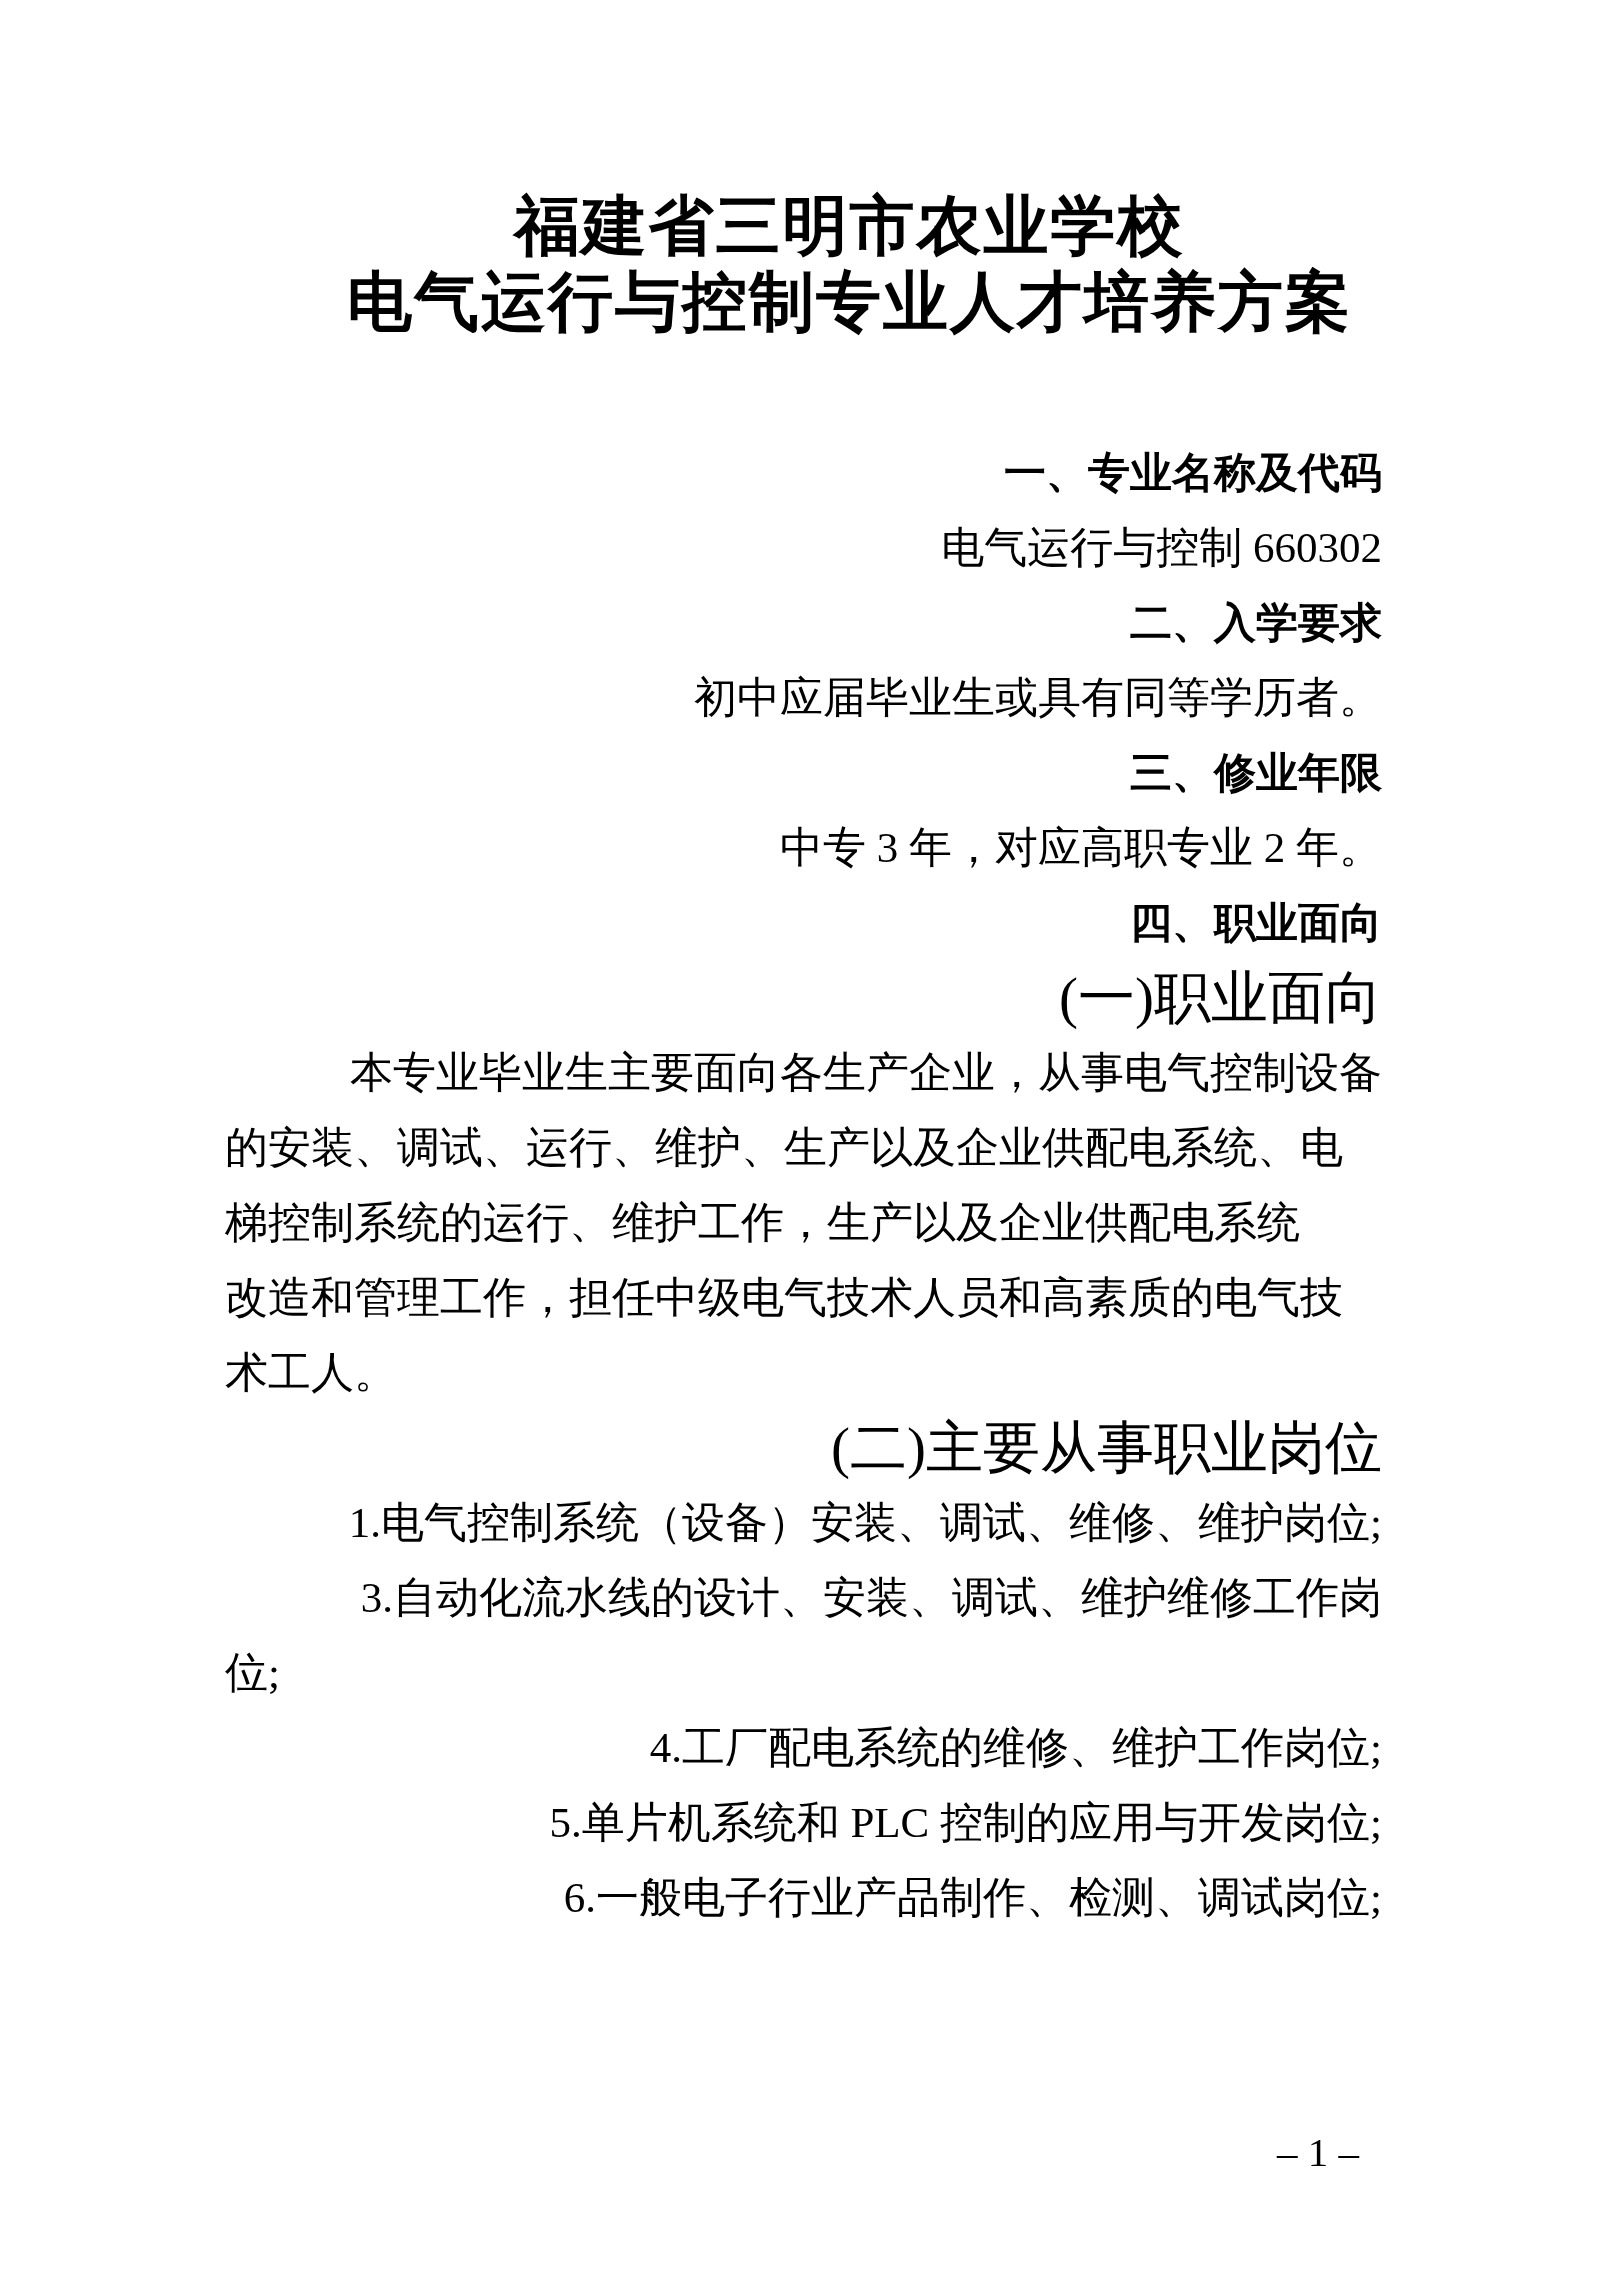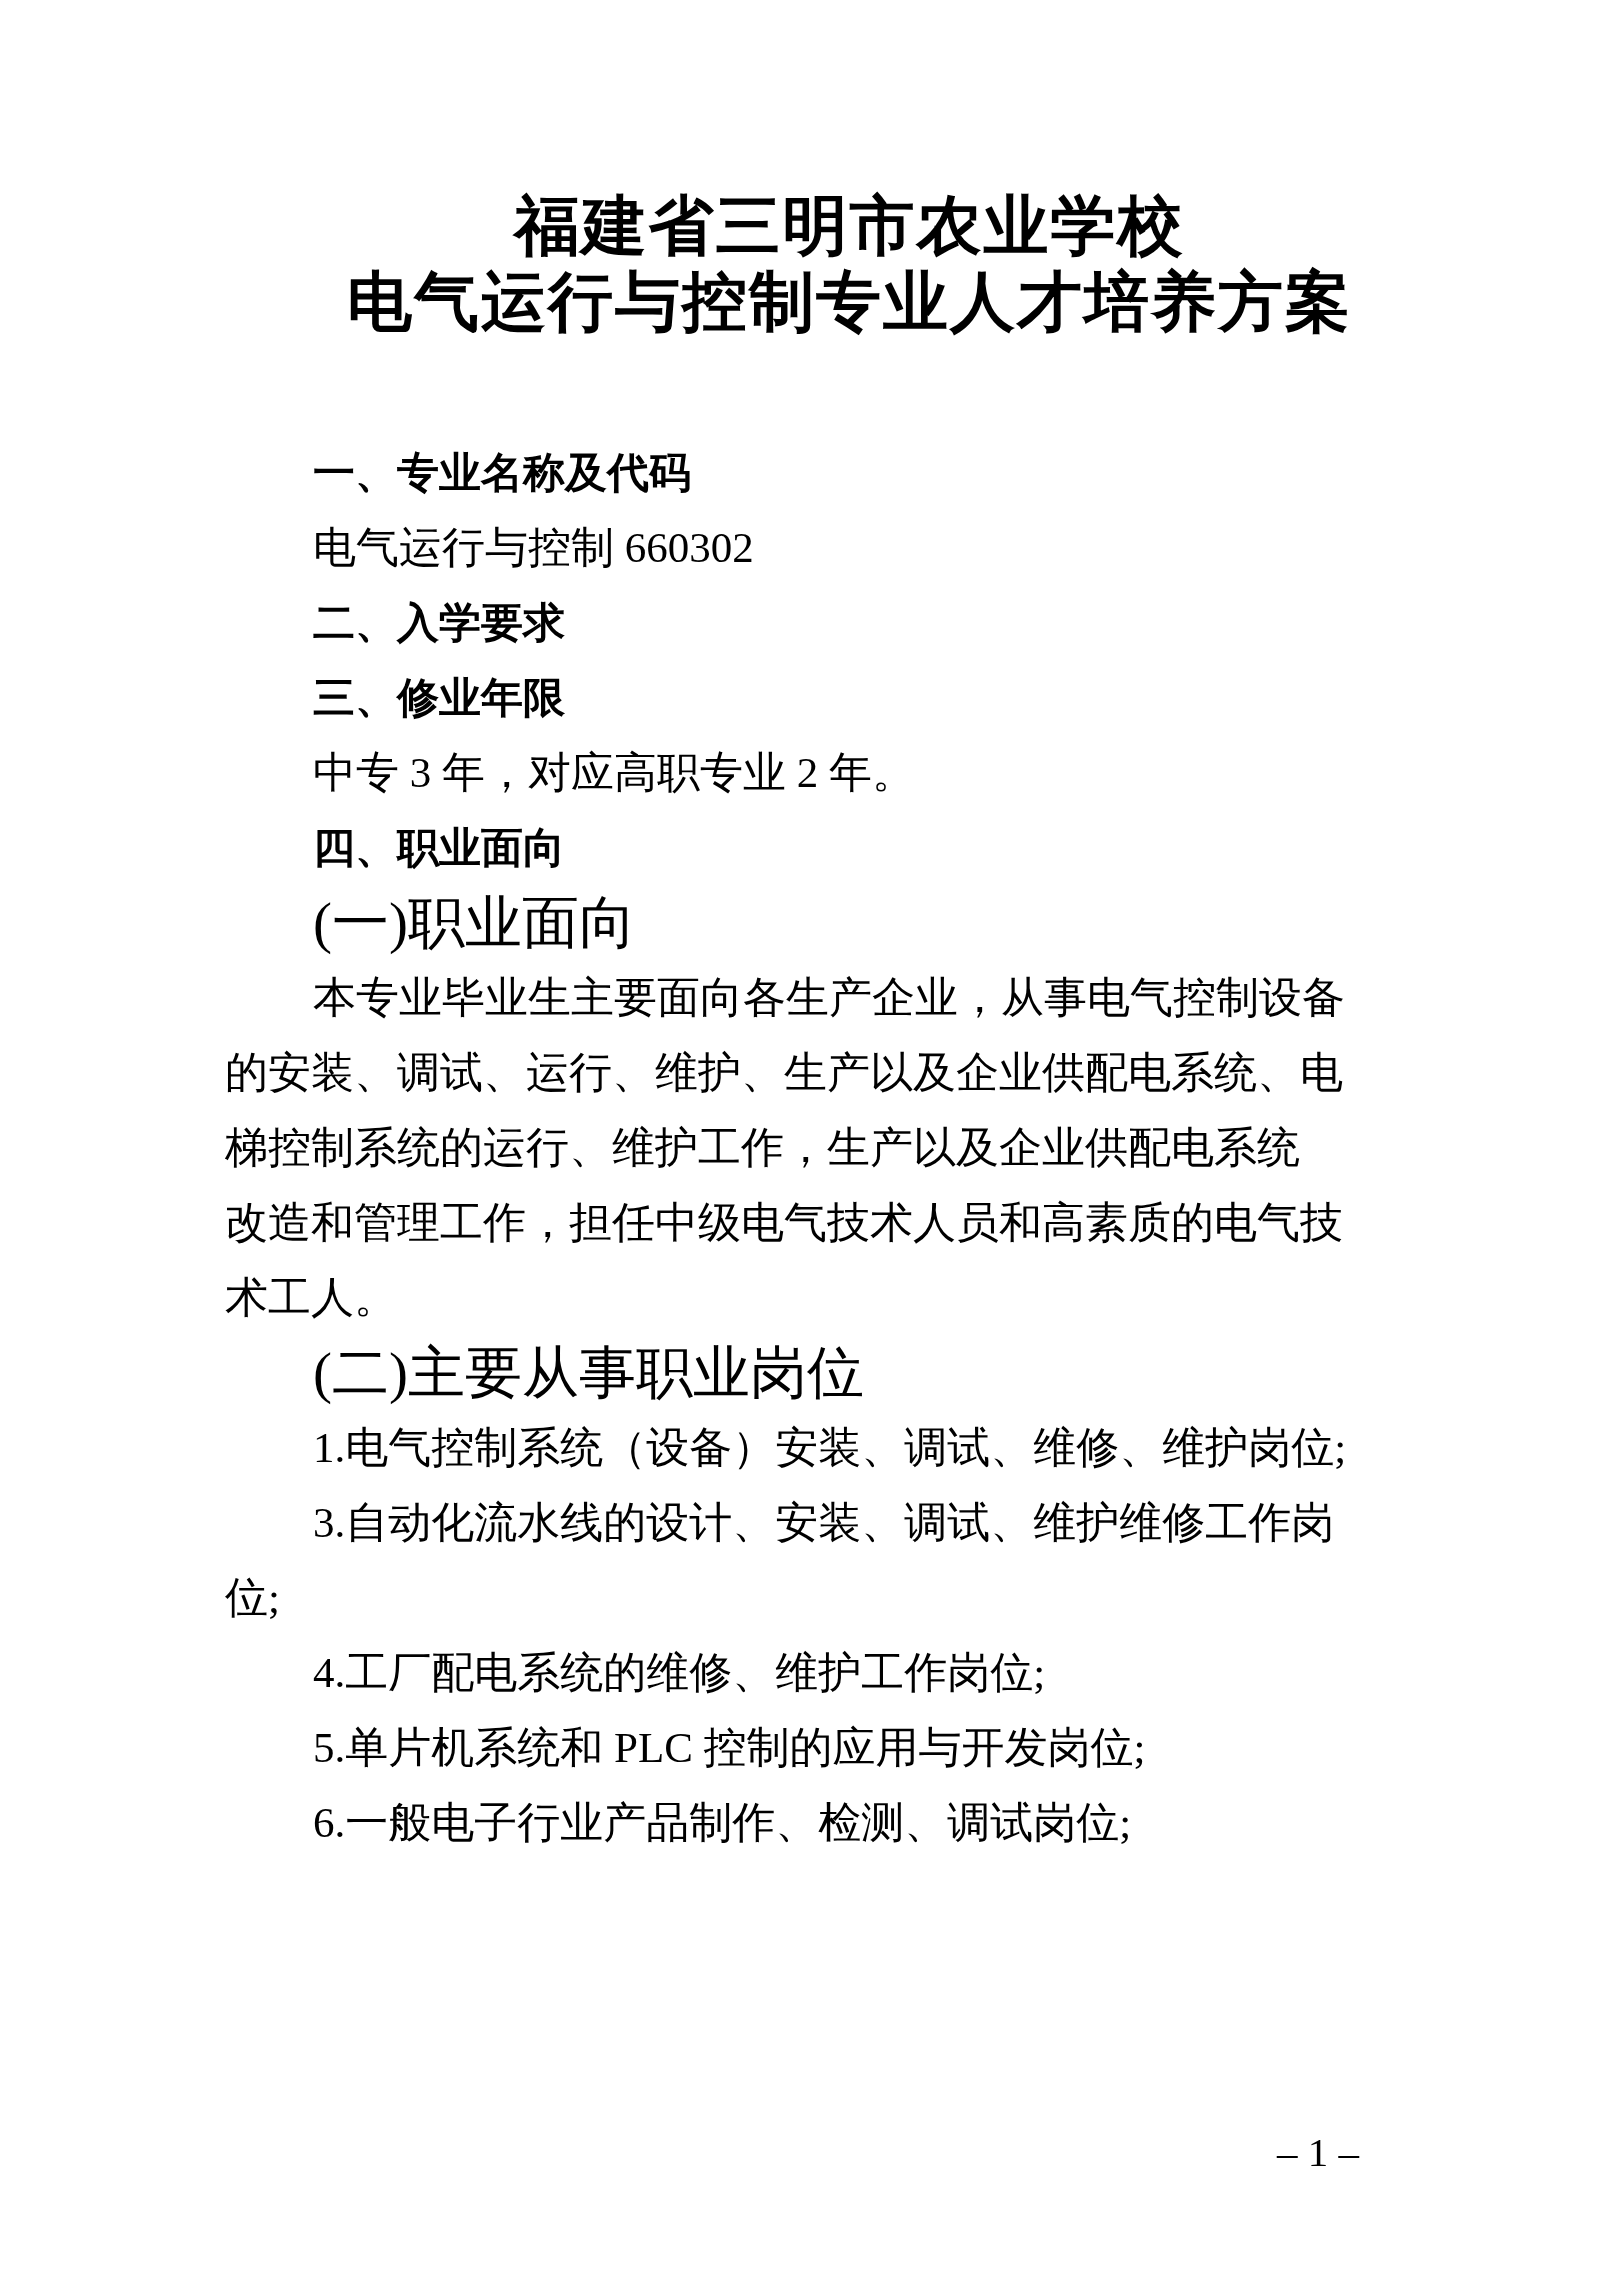--- a/index.html
+++ b/index.html
@@ -29,21 +29,21 @@
     position:absolute;
     left:225px;top:435px;width:1157px;
     font-family:"Liberation Serif","DejaVu Serif",serif;
     font-size:43px;
   }
   .ln{
     height:75px;
     line-height:75px;
     white-space:nowrap;
   }
-  .ind{padding-left:88px;}
+  .ind{padding-left:88px;text-align:right;}
   .h{
     font-family:"Liberation Sans","DejaVu Sans",sans-serif;
     font-weight:700;
     font-size:42px;
   }
   .sub{
     font-size:57px;
   }
   .pagenum{
     position:absolute;
@@ -61,20 +61,21 @@
 
   <div class="title">
     <div class="title-line">福建省三明市农业学校</div>
     <div class="title-line">电气运行与控制专业人才培养方案</div>
   </div>
 
   <div class="content">
     <div class="ln h ind">一、专业名称及代码</div>
     <div class="ln ind">电气运行与控制 660302</div>
     <div class="ln h ind">二、入学要求</div>
+    <div class="ln ind">初中应届毕业生或具有同等学历者。</div>
     <div class="ln h ind">三、修业年限</div>
     <div class="ln ind">中专 3 年，对应高职专业 2 年。</div>
     <div class="ln h ind">四、职业面向</div>
     <div class="ln sub ind">(一)职业面向</div>
     <div class="ln ind">本专业毕业生主要面向各生产企业，从事电气控制设备</div>
     <div class="ln">的安装、调试、运行、维护、生产以及企业供配电系统、电</div>
     <div class="ln">梯控制系统的运行、维护工作，生产以及企业供配电系统</div>
     <div class="ln">改造和管理工作，担任中级电气技术人员和高素质的电气技</div>
     <div class="ln">术工人。</div>
     <div class="ln sub ind">(二)主要从事职业岗位</div>

